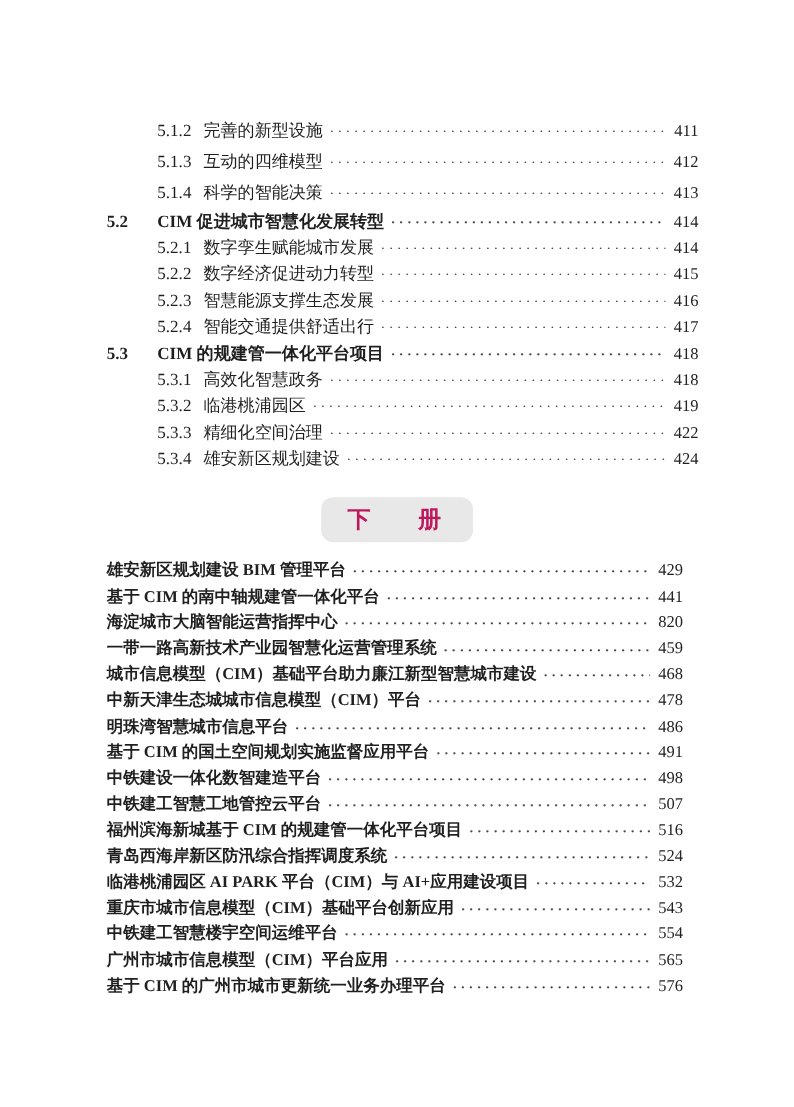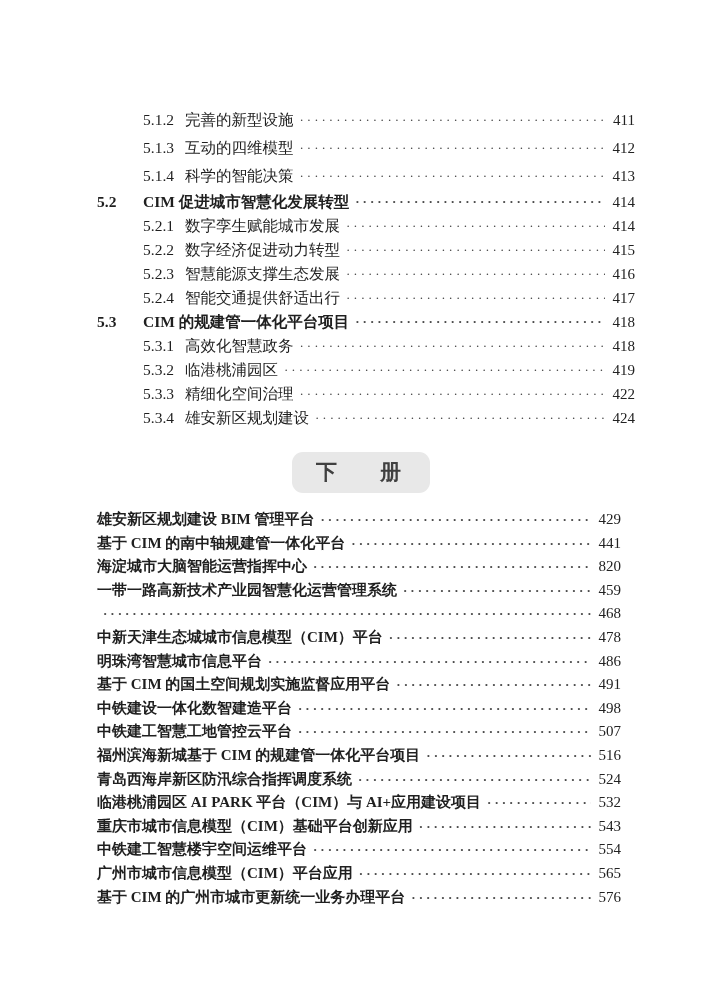--- a/index.html
+++ b/index.html
@@ -88,21 +88,21 @@
     display: flex;
     justify-content: center;
   }
   #volume-badge {
     background: #e8e8e8;
     border-radius: 11px;
     padding: 8px 18px 8px 24px;
     font-size: 21px;
     font-weight: 700;
     letter-spacing: 11px;
-    color: #404040;
+    color: #be185d;
     line-height: 25px;
   }
 
   
   #lower-toc {
     position: absolute;
     top: 508px;
     left: 97px;
     right: 101px;
   }
@@ -221,20 +221,21 @@
         <span class="title">海淀城市大脑智能运营指挥中心</span>
         <span class="dots">································································································································································</span>
         <span class="pg">820</span>
       </div>
       <div class="toc-row">
         <span class="title">一带一路高新技术产业园智慧化运营管理系统</span>
         <span class="dots">································································································································································</span>
         <span class="pg">459</span>
       </div>
       <div class="toc-row">
+        <span class="title">城市信息模型（CIM）基础平台助力廉江新型智慧城市建设</span>
         <span class="dots">································································································································································</span>
         <span class="pg">468</span>
       </div>
       <div class="toc-row">
         <span class="title">中新天津生态城城市信息模型（CIM）平台</span>
         <span class="dots">································································································································································</span>
         <span class="pg">478</span>
       </div>
       <div class="toc-row">
         <span class="title">明珠湾智慧城市信息平台</span>

